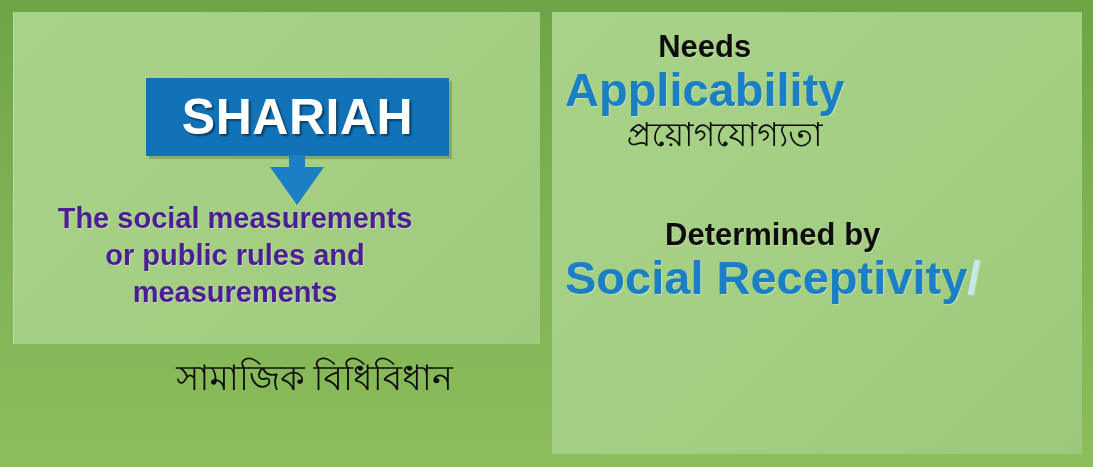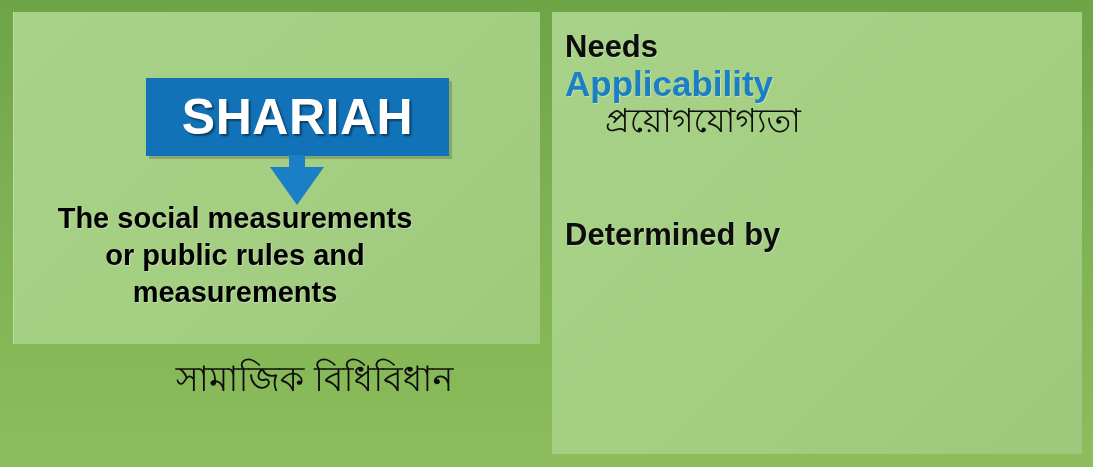--- a/index.html
+++ b/index.html
@@ -76,51 +76,51 @@
     height: 52px;
   }
 
   
   .left-body {
     position: absolute;
     left: 13px;
     top: 200px;
     width: 444px;
     text-align: center;
-    color: #000000;
+    color: #4c1d95;
     font-size: 29px;
     font-weight: bold;
     line-height: 1.28;
     text-shadow: 1px 1px 1px rgba(255,255,255,0.35);
   }
   .left-bn {
     position: absolute;
     left: 13px;
     top: 358px;
     width: 603px;
     text-align: center;
     color: #0d0d0d;
     font-size: 35px;
     line-height: 1.2;
-    font-family: Liberation Sans, sans-serif;
+    font-family: Liberation Serif, serif;
   }
 
   
-  .r-block { position: absolute; left: 565px; }
+  .r-block { position: absolute; left: 565px; text-align: center; }
   .r-head {
     color: #0d0d0d;
     font-size: 31px;
     font-weight: bold;
     line-height: 1.1;
     white-space: nowrap;
     text-shadow: 1px 1px 1px rgba(255,255,255,0.3);
   }
   .r-en {
     color: #1a7fc4;
-    font-size: 35px;
+    font-size: 47px;
     font-weight: bold;
     line-height: 1.12;
     white-space: nowrap;
     text-shadow: 1px 1px 1px rgba(255,255,255,0.35);
   }
   .r-en .slash {
     color: #c3e9ea;
     font-weight: bold;
   }
   .r-bn {
@@ -168,15 +168,18 @@
   <div class="r-block" id="block-needs">
     <div class="r-head">Needs</div>
     <div class="r-en">
       <span>Applicability</span>
     </div>
     <div class="r-bn">প্রয়োগযোগ্যতা</div>
   </div>
 
   <div class="r-block" id="block-determined">
     <div class="r-head">Determined by</div>
+    <div class="r-en">
+      <span>Social Receptivity</span><span class="slash">/</span>
+    </div>
   </div>
 
 </div>
 
 </body></html>

